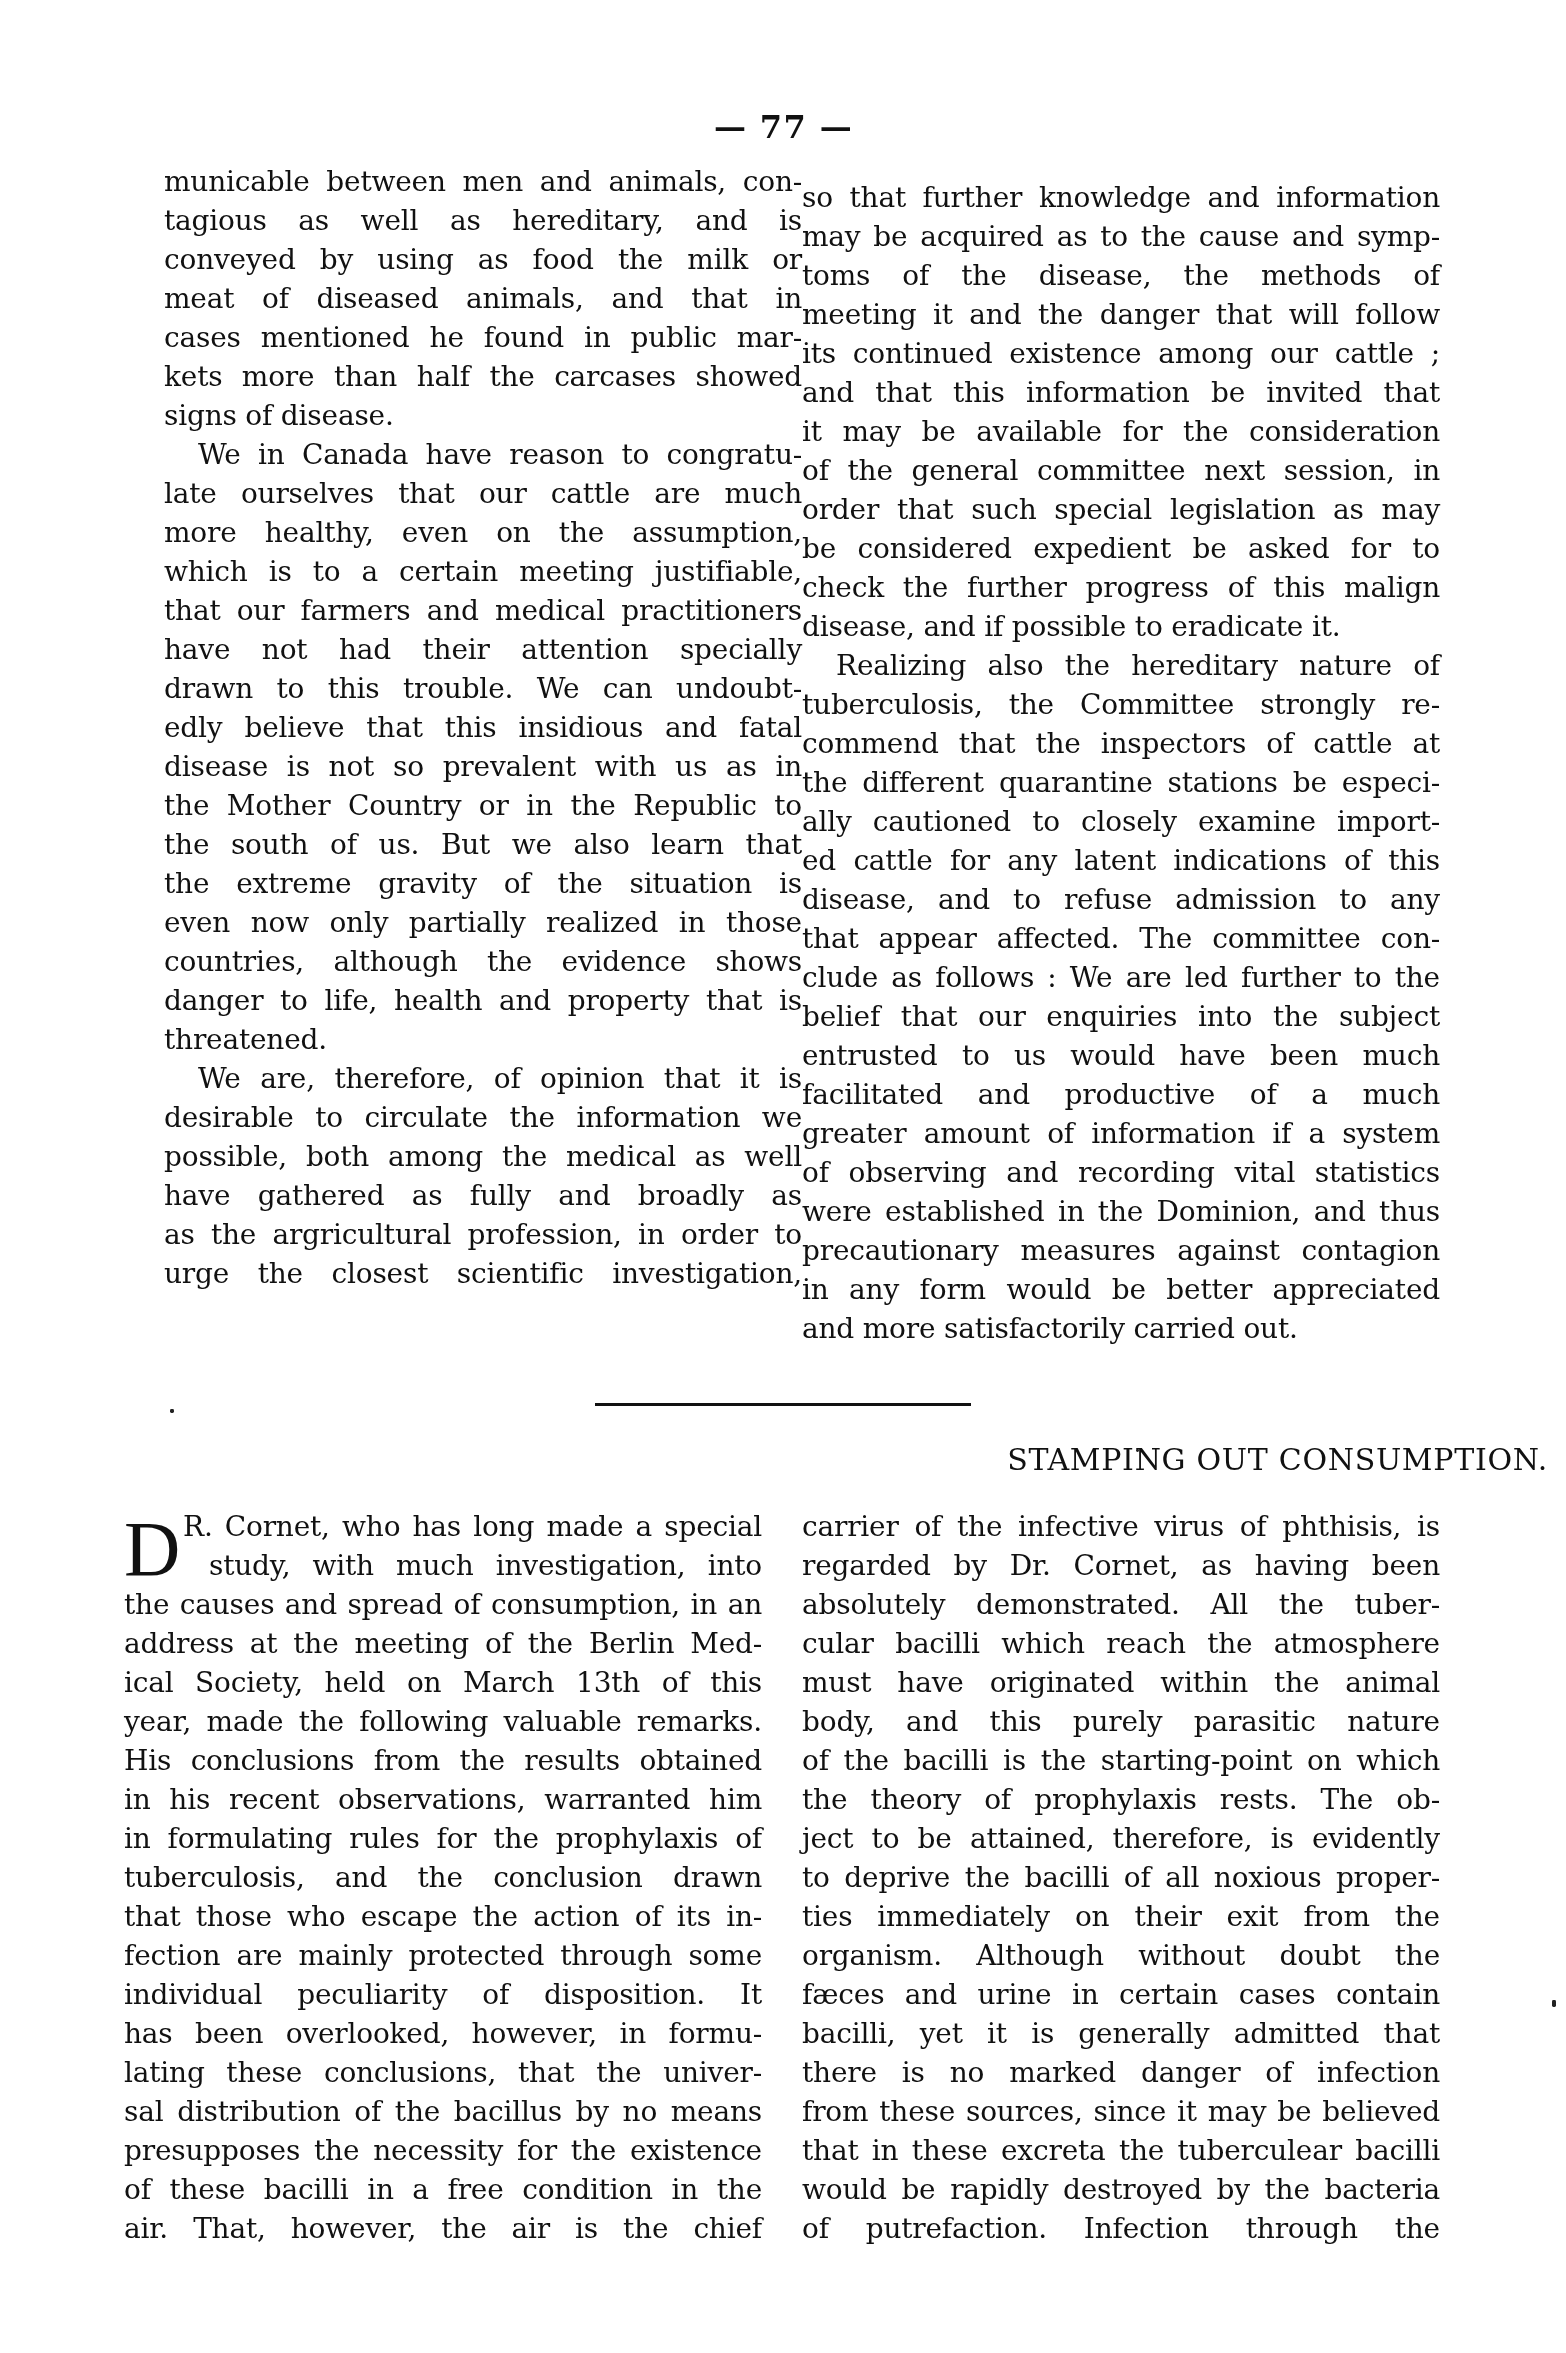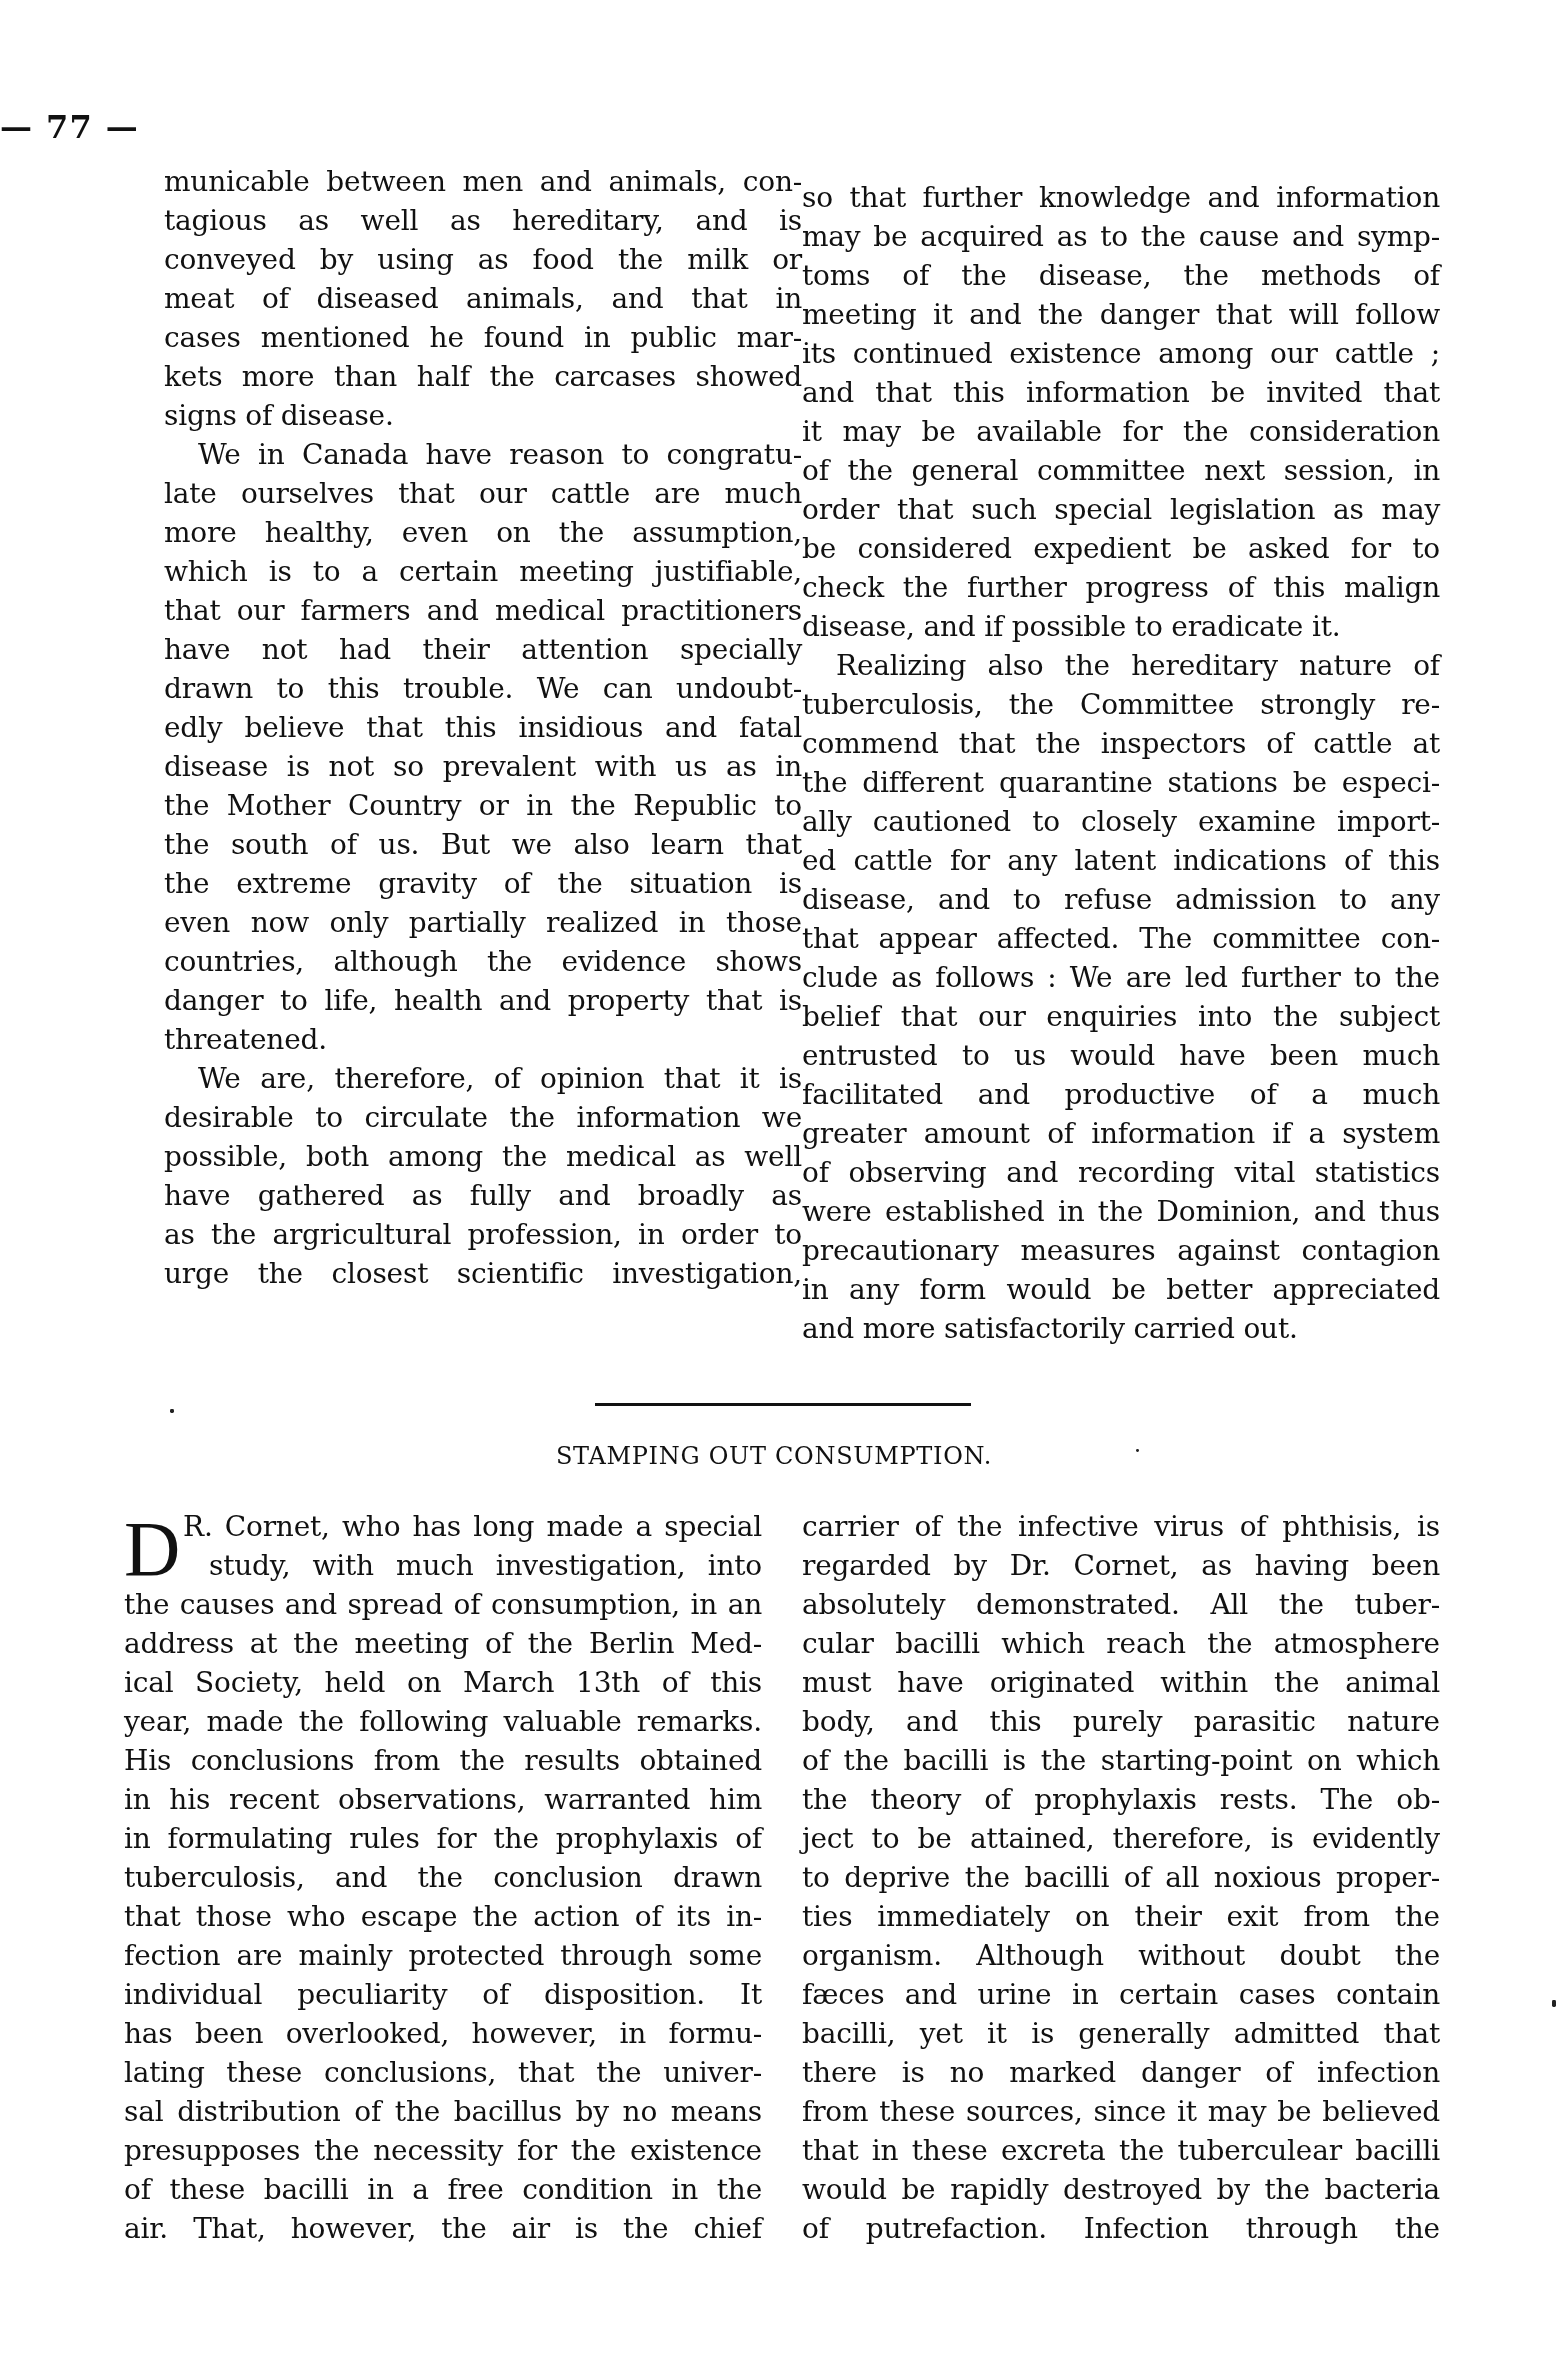--- a/index.html
+++ b/index.html
@@ -13,21 +13,21 @@
     position: relative;
     overflow: hidden;
     font-family: "DejaVu Serif", "Liberation Serif", serif;
     color: #111111;
   }
   .page-number {
     position: absolute;
     top: 108px;
     left: 0;
     width: 1567px;
-    text-align: left;
+    text-align: center;
     font-size: 32px;
     font-weight: bold;
     letter-spacing: 1.4px;
   }
   .column {
     position: absolute;
     width: 638px;
     font-size: 28px;
     line-height: 39px;
     letter-spacing: -0.2px;
@@ -59,22 +59,22 @@
   .stray-mark {
     position: absolute;
     background: #222222;
     border-radius: 1.4px;
   }
   .article-title {
     position: absolute;
     top: 1442px;
     left: 0;
     width: 1548px;
-    text-align: center;
-    font-size: 24px;
+    text-align: right;
+    font-size: 30px;
     letter-spacing: 0.7px;
     font-family: "DejaVu Serif", "Liberation Serif", serif;
   }
   .col-left-bottom { left: 124px; top: 1507px; }
   .col-right-bottom { left: 802px; top: 1507px; }
   .dropcap-wrap {
     position: relative;
   }
   .drop-cap {
     position: absolute;

